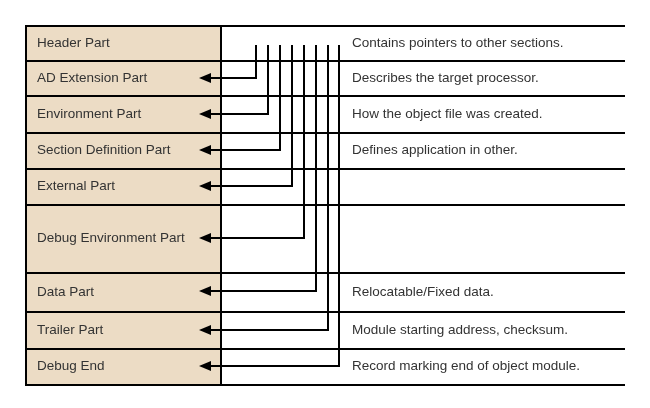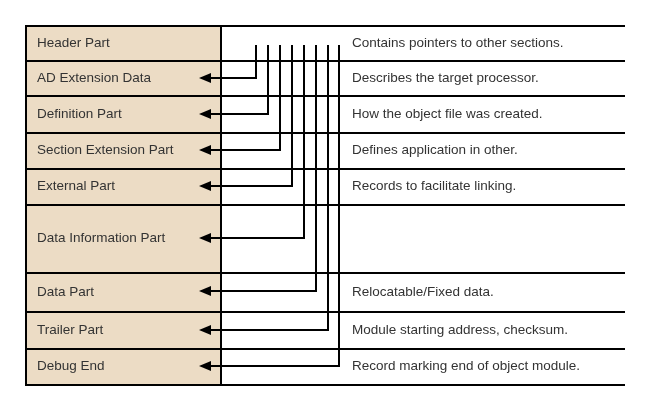--- a/index.html
+++ b/index.html
@@ -53,34 +53,33 @@
   <div class="hline" style="top:204px"></div>
   <div class="hline" style="top:272px"></div>
   <div class="hline" style="top:311px"></div>
   <div class="hline" style="top:348px"></div>
   <div class="hline" style="top:384px"></div>
 
   <div class="vline" style="left:25px"></div>
   <div class="vline" style="left:220px"></div>
 
   <div class="part-label" style="top:42.5px">Header Part</div>
-  <div class="part-label" style="top:77.5px">AD Extension Data</div>
-  <div class="part-label" style="top:113.5px">Definition Part</div>
-  <div class="part-label" style="top:150px">Section Extension Part</div>
+  <div class="part-label" style="top:77.5px">AD Extension Part</div>
+  <div class="part-label" style="top:113.5px">Environment Part</div>
+  <div class="part-label" style="top:150px">Section Definition Part</div>
   <div class="part-label" style="top:186px">External Part</div>
-  <div class="part-label" style="top:238px">Data Information Part</div>
+  <div class="part-label" style="top:238px">Debug Environment Part</div>
   <div class="part-label" style="top:291.5px">Data Part</div>
   <div class="part-label" style="top:329.5px">Trailer Part</div>
   <div class="part-label" style="top:366px">Debug End</div>
 
   <div class="desc-label" style="top:42.5px">Contains pointers to other sections.</div>
   <div class="desc-label" style="top:77.5px">Describes the target processor.</div>
   <div class="desc-label" style="top:113.5px">How the object file was created.</div>
   <div class="desc-label" style="top:150px">Defines application in other.</div>
-  <div class="desc-label" style="top:186px">Records to facilitate linking.</div>
   <div class="desc-label" style="top:291.5px">Relocatable/Fixed data.</div>
   <div class="desc-label" style="top:329.5px">Module starting address, checksum.</div>
   <div class="desc-label" style="top:366px">Record marking end of object module.</div>
 
   <div class="conn-v" style="left:255px;top:45px;height:33.75px"></div>
   <div class="conn-h" style="left:210px;top:77.25px;width:46.5px"></div>
   <div class="arrowhead" style="left:199px;top:78px"></div>
 
   <div class="conn-v" style="left:267px;top:45px;height:69.75px"></div>
   <div class="conn-h" style="left:210px;top:113.25px;width:58.5px"></div>

